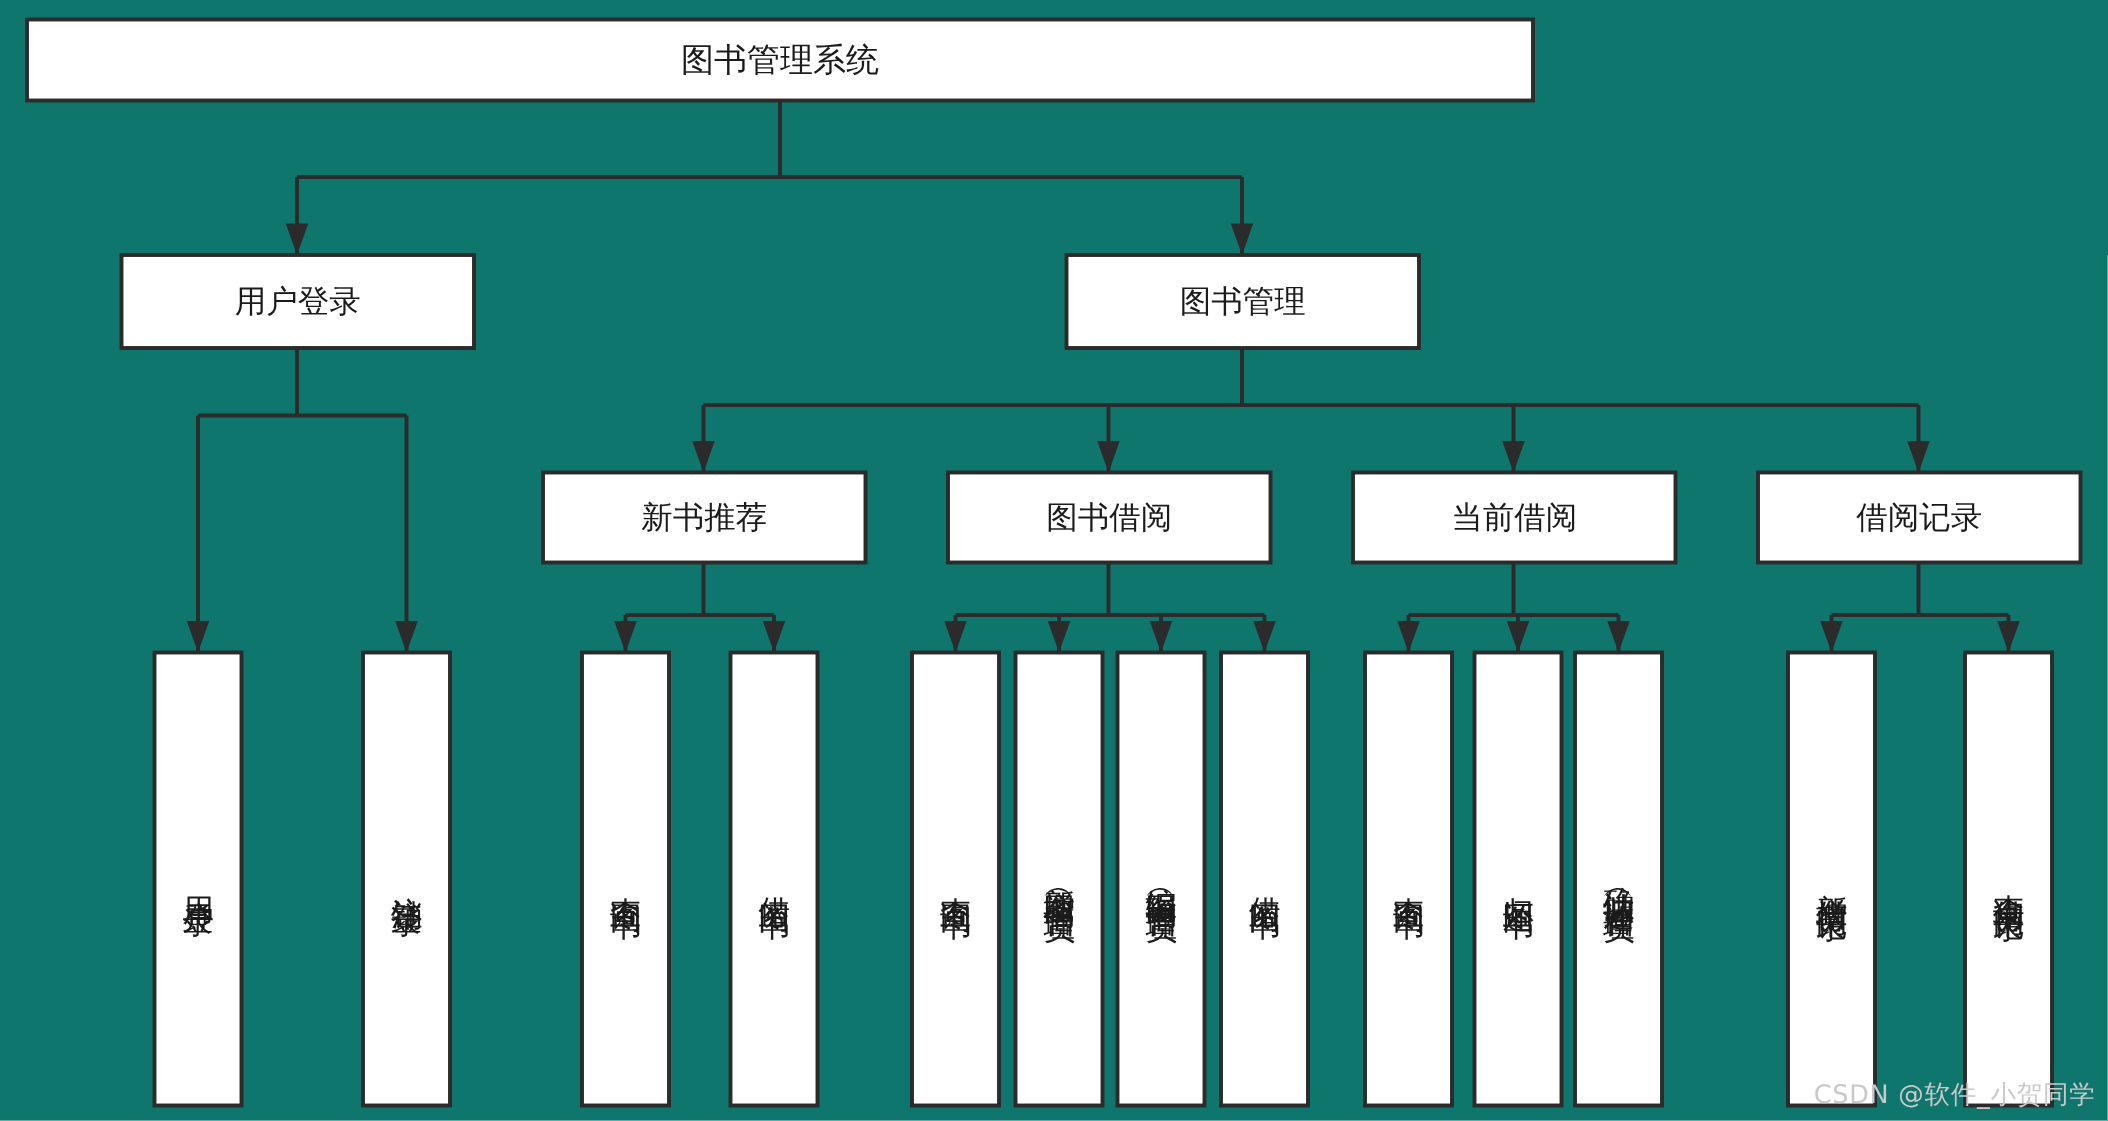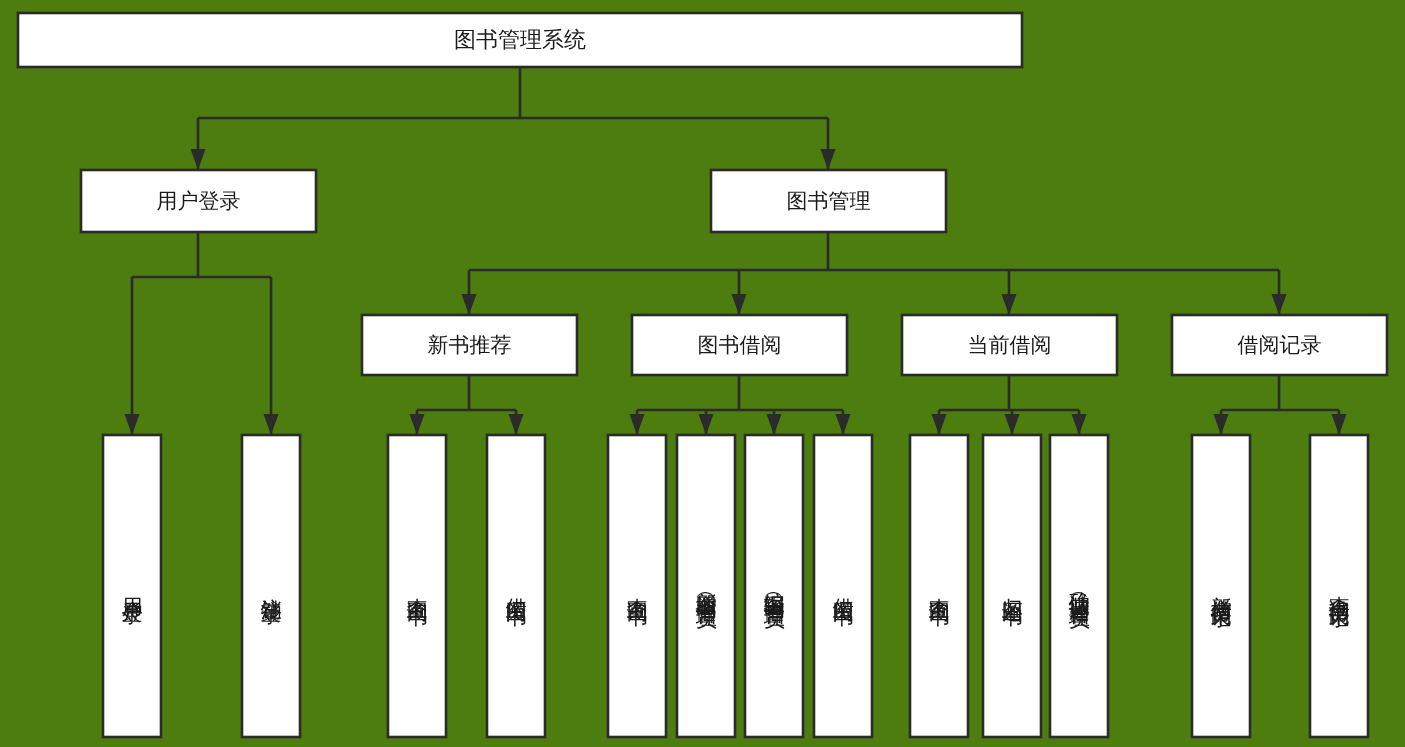--- a/index.html
+++ b/index.html
@@ -11,21 +11,21 @@
   body {
     width: 1405px;
     height: 747px;
     overflow: hidden;
     font-family: "DejaVu Sans", "Liberation Sans", sans-serif;
   }
   #diagram-root {
     position: relative;
     width: 1405px;
     height: 747px;
-    background: #4d7c0f;
+    background: #0f766e;
   }
   svg.diagram-canvas {
     position: absolute;
     top: 0;
     left: 0;
     width: 1405px;
     height: 747px;
     display: block;
   }
   .node-box {
@@ -211,13 +211,14 @@
         <div class="vlabel-text">确认归还（管理员）</div>
       </div>
       <div class="vlabel-wrap" style="left: 1192px; top: 435px; width: 58px; height: 302px;">
         <div class="vlabel-text">新增借阅记录</div>
       </div>
       <div class="vlabel-wrap" style="left: 1310px; top: 435px; width: 58px; height: 302px;">
         <div class="vlabel-text">查询借阅记录</div>
       </div>
     </div>
 
+  <div class="watermark">CSDN @软件_小贺同学</div>
 </div>
 
 </body></html>

